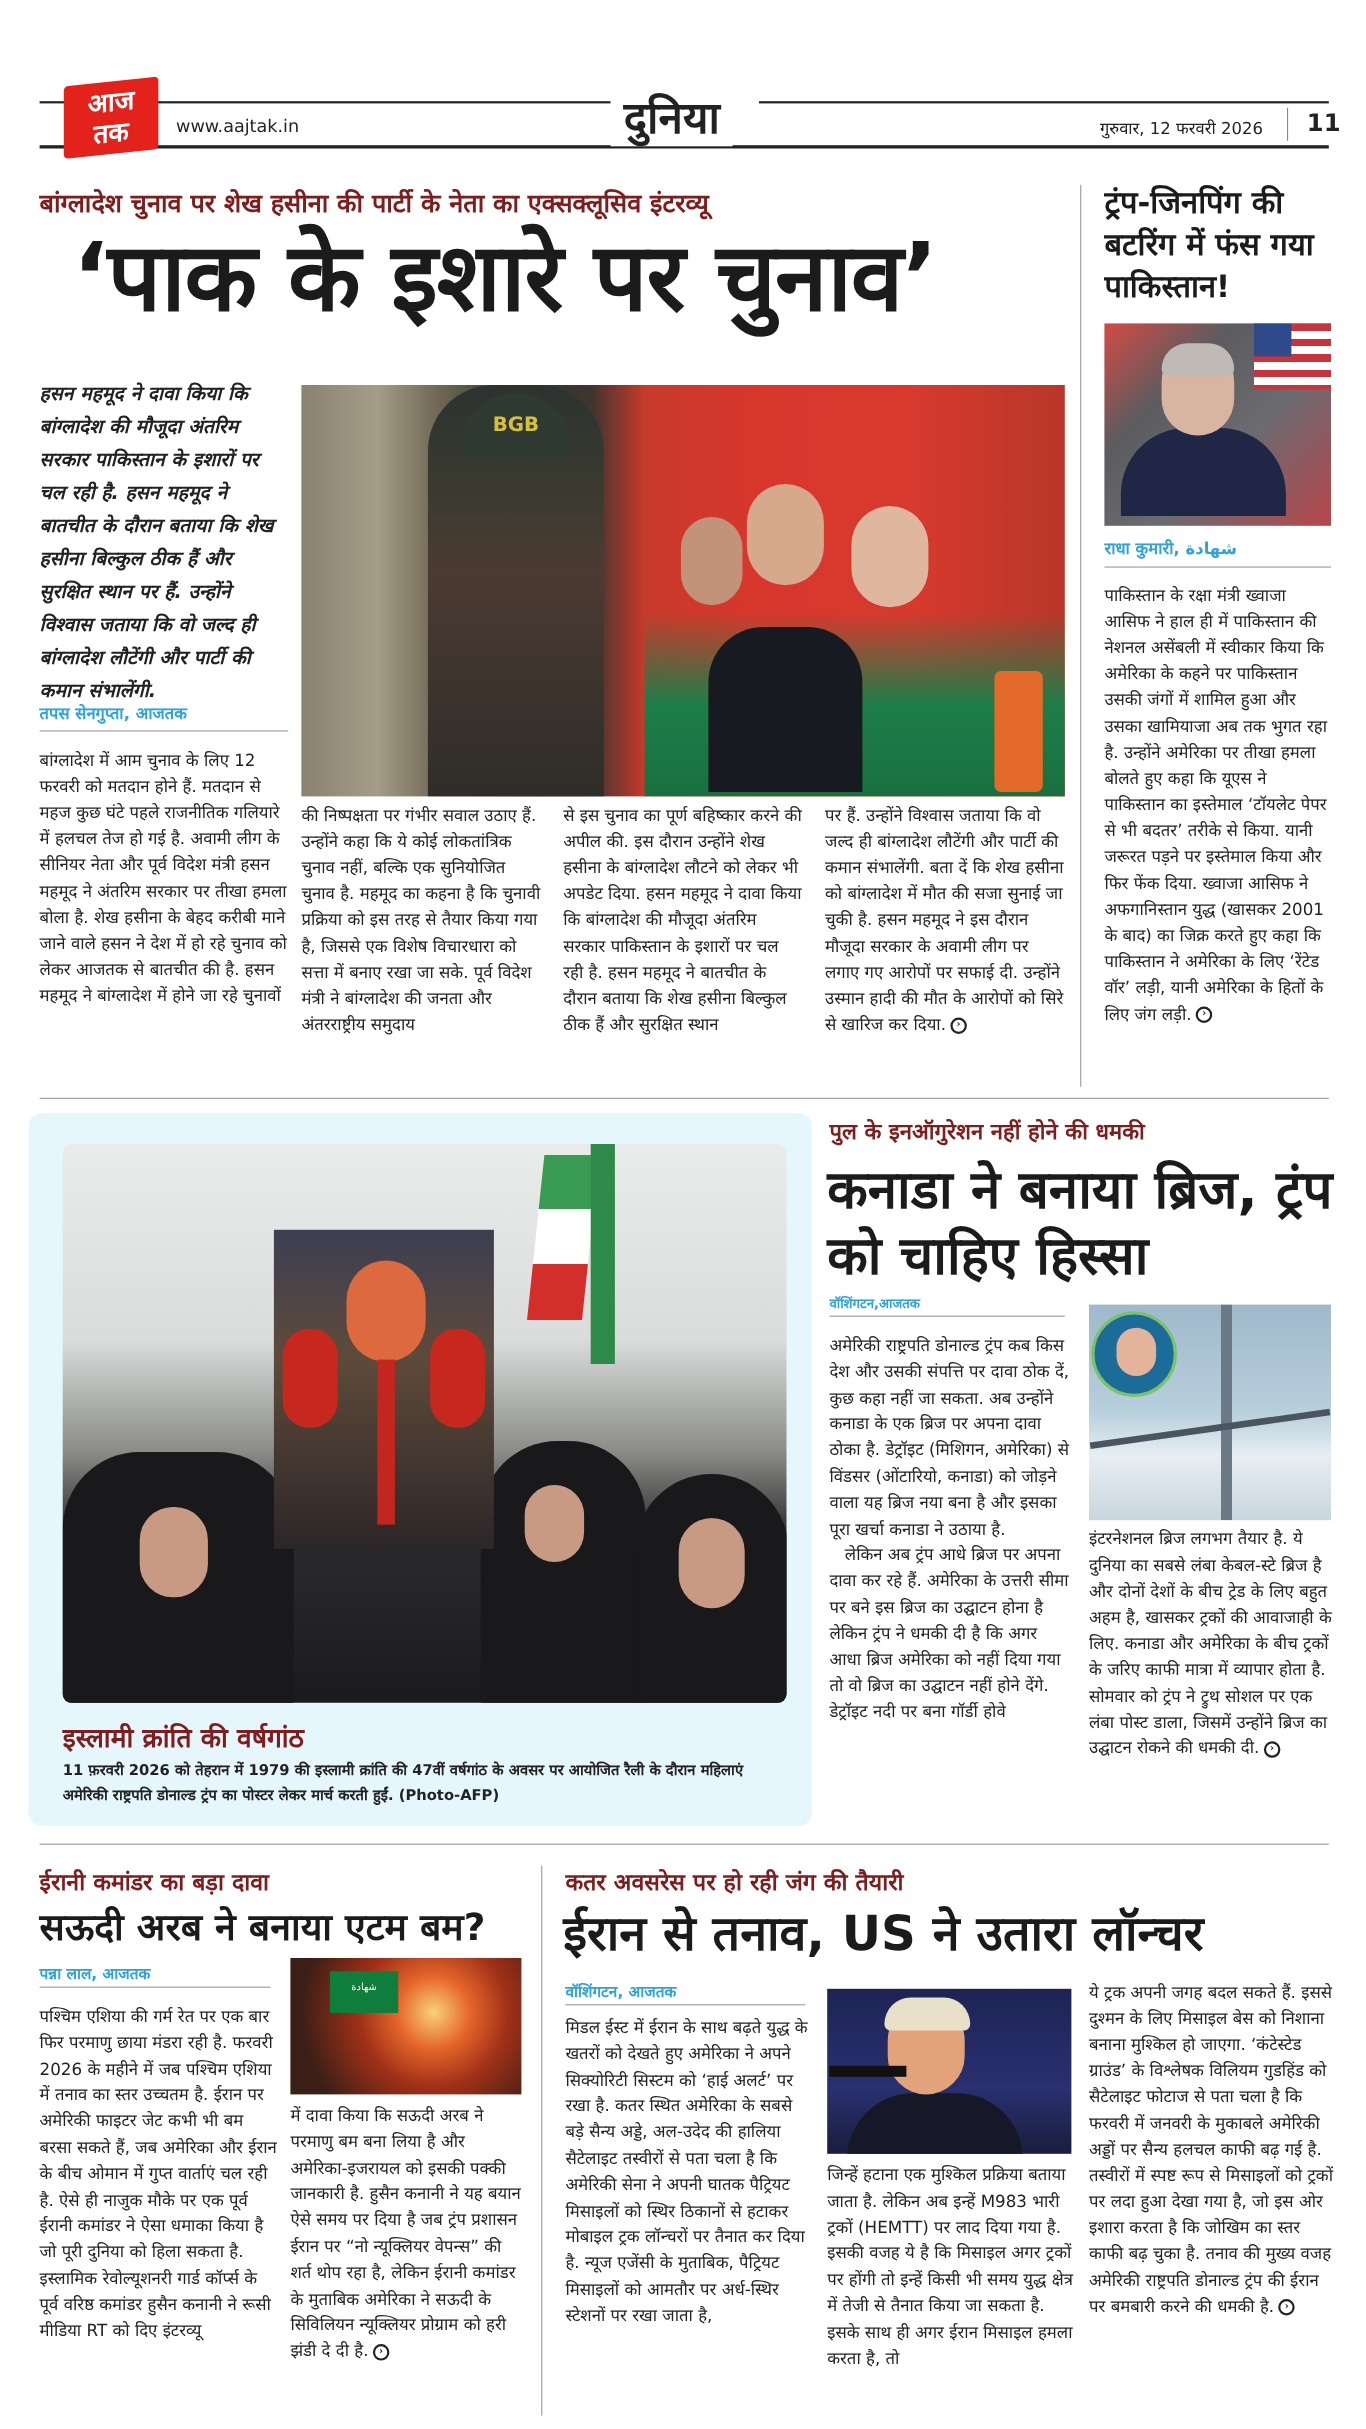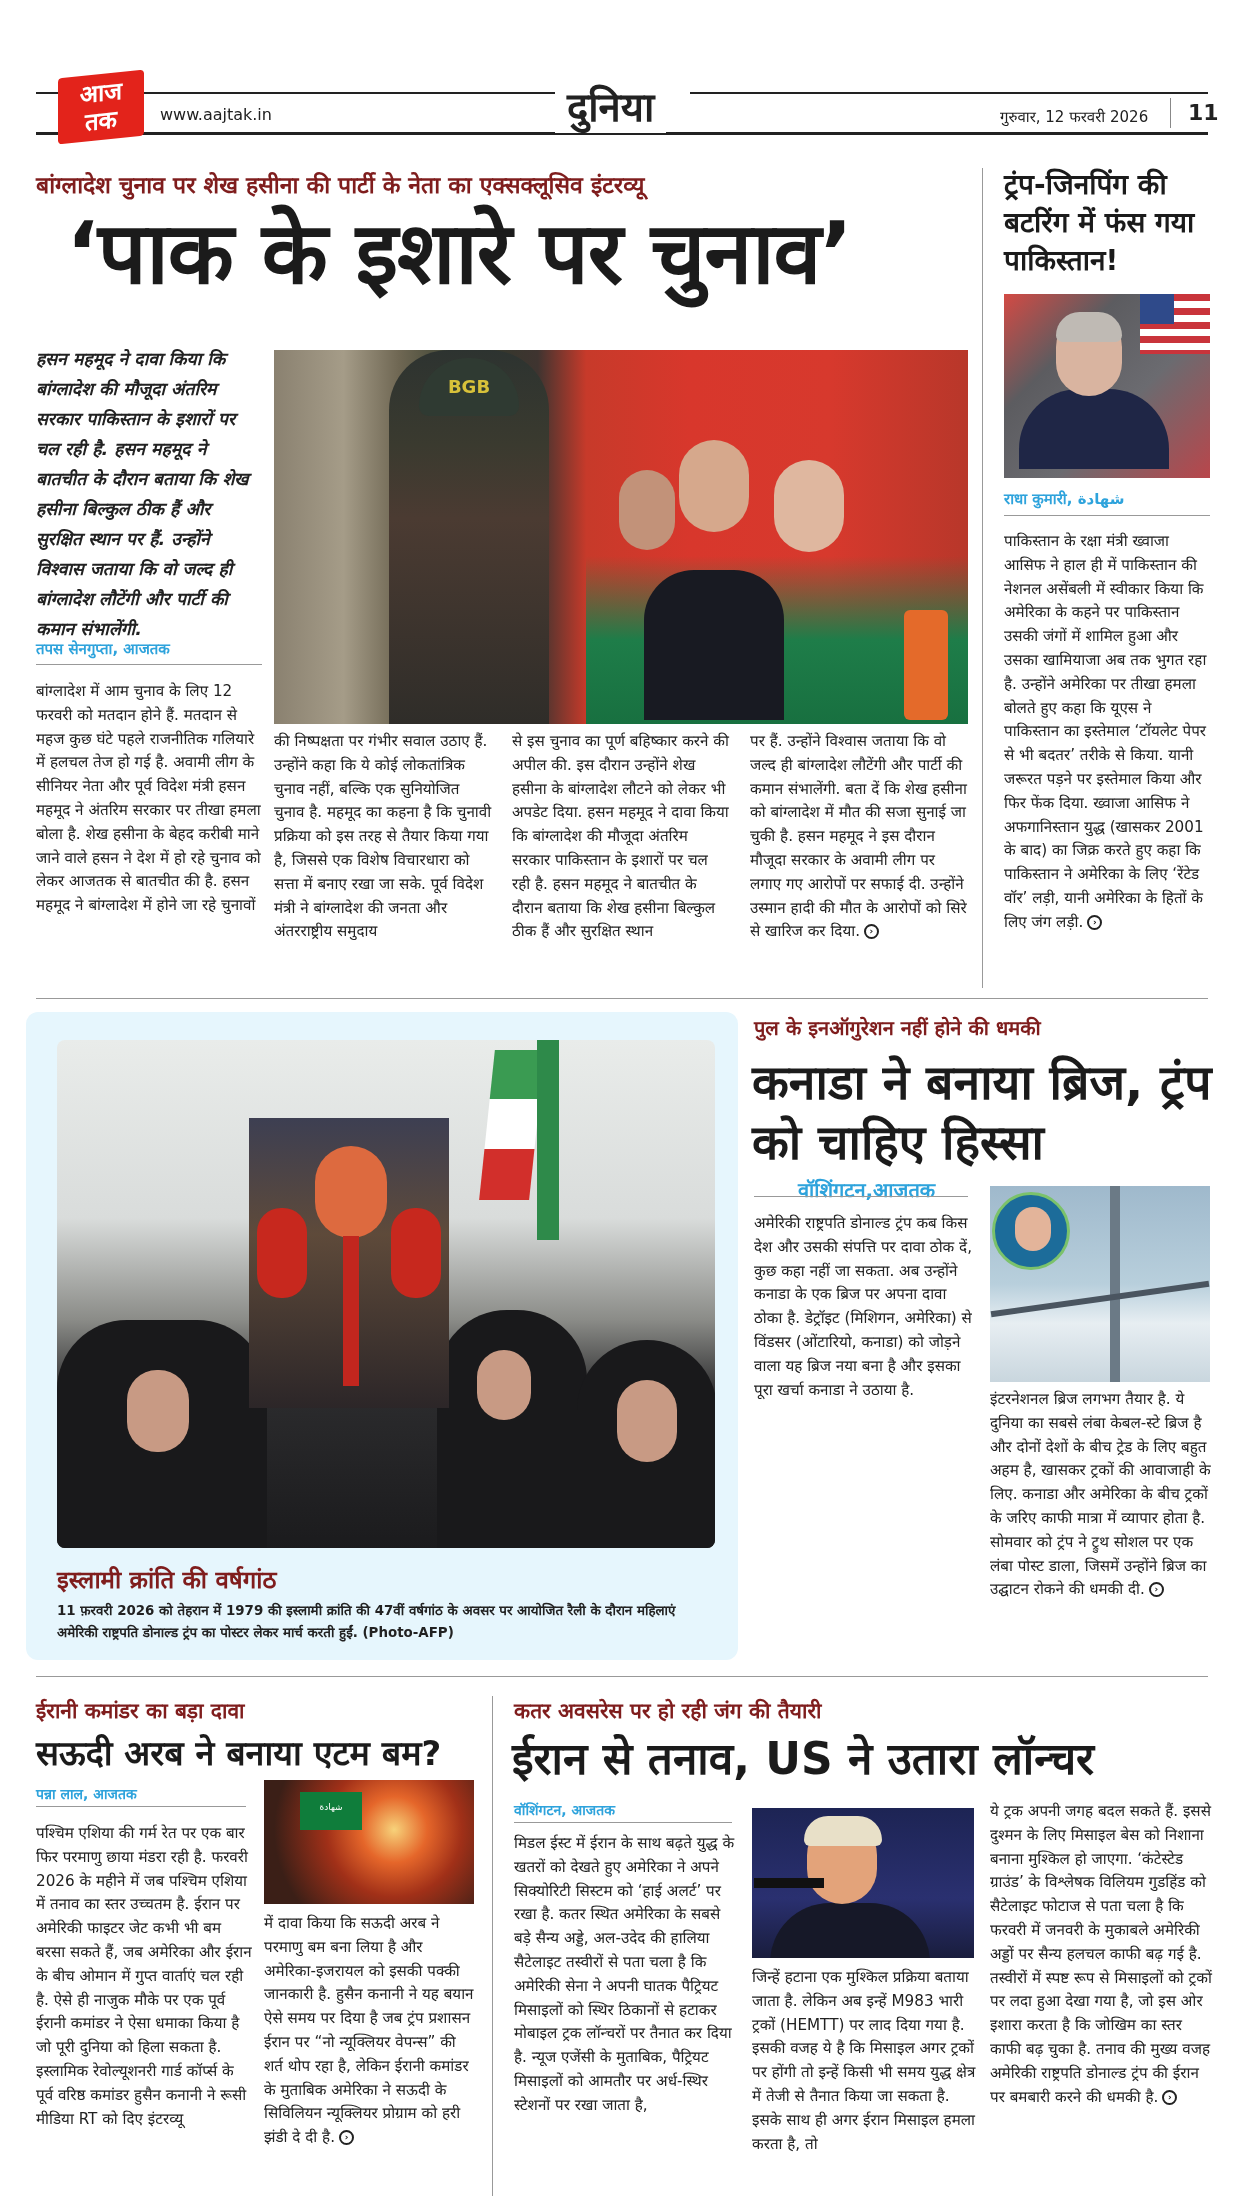--- a/index.html
+++ b/index.html
@@ -134,24 +134,25 @@
     <div class="hand" style="left:142px;"></div>
     <div class="ph"></div>
     <div class="tie"></div>
   </div>
 </div>
 <div class="abs kicker" style="left:57px; top:1562px; font-size:24px;">इस्लामी क्रांति की वर्षगांठ</div>
 <div class="abs" style="left:57px; top:1600px; width:664px; font-size:13.4px; line-height:22px; font-weight:bold; color:#222;">11 फ़रवरी 2026 को तेहरान में 1979 की इस्लामी क्रांति की 47वीं वर्षगांठ के अवसर पर आयोजित रैली के दौरान महिलाएं अमेरिकी राष्ट्रपति डोनाल्ड ट्रंप का पोस्टर लेकर मार्च करती हुईं. (Photo-AFP)</div>
 
 <div class="abs kicker" style="left:754px; top:1014px; font-size:20px;">पुल के इनऑगुरेशन नहीं होने की धमकी</div>
 <div class="abs headline" style="left:752px; top:1052px; font-size:48px; width:470px; line-height:60px;">कनाडा ने बनाया ब्रिज, ट्रंप को चाहिए हिस्सा</div>
-<div class="abs byline" style="left:754px; top:1176px; font-size:20px;margin-left:44px;">वॉशिंगटन,आजतक</div>
+<div class="abs byline" style="left:754px; top:1176px; font-size:12px;">वॉशिंगटन,आजतक</div>
 <div class="thin" style="left:754px; top:1196px; width:214px; height:1px;"></div>
 <div class="abs body-text" style="left:754px; top:1212px; width:222px;">
   <div>अमेरिकी राष्ट्रपति डोनाल्ड ट्रंप कब किस देश और उसकी संपत्ति पर दावा ठोक दें, कुछ कहा नहीं जा सकता. अब उन्होंने कनाडा के एक ब्रिज पर अपना दावा ठोका है. डेट्रॉइट (मिशिगन, अमेरिका) से विंडसर (ओंटारियो, कनाडा) को जोड़ने वाला यह ब्रिज नया बना है और इसका पूरा खर्चा कनाडा ने उठाया है.</div>
+  <div style="text-indent:14px;">लेकिन अब ट्रंप आधे ब्रिज पर अपना दावा कर रहे हैं. अमेरिका के उत्तरी सीमा पर बने इस ब्रिज का उद्घाटन होना है लेकिन ट्रंप ने धमकी दी है कि अगर आधा ब्रिज अमेरिका को नहीं दिया गया तो वो ब्रिज का उद्घाटन नहीं होने देंगे. डेट्रॉइट नदी पर बना गॉर्डी होवे</div>
 </div>
 <div class="photo bridge-photo" style="left:990px; top:1186px; width:220px; height:196px;">
   <div class="tower"></div>
   <div class="deck"></div>
   <div class="circle"></div>
 </div>
 <div class="abs body-text" style="left:990px; top:1388px; width:222px;"><span>इंटरनेशनल ब्रिज लगभग तैयार है. ये दुनिया का सबसे लंबा केबल-स्टे ब्रिज है और दोनों देशों के बीच ट्रेड के लिए बहुत अहम है, खासकर ट्रकों की आवाजाही के लिए. कनाडा और अमेरिका के बीच ट्रकों के जरिए काफी मात्रा में व्यापार होता है. सोमवार को ट्रंप ने ट्रुथ सोशल पर एक लंबा पोस्ट डाला, जिसमें उन्होंने ब्रिज का उद्घाटन रोकने की धमकी दी.</span><span class="more">›</span></div>
 
 <div class="thin" style="left:36px; top:1676px; width:1172px; height:1px;"></div>
 

